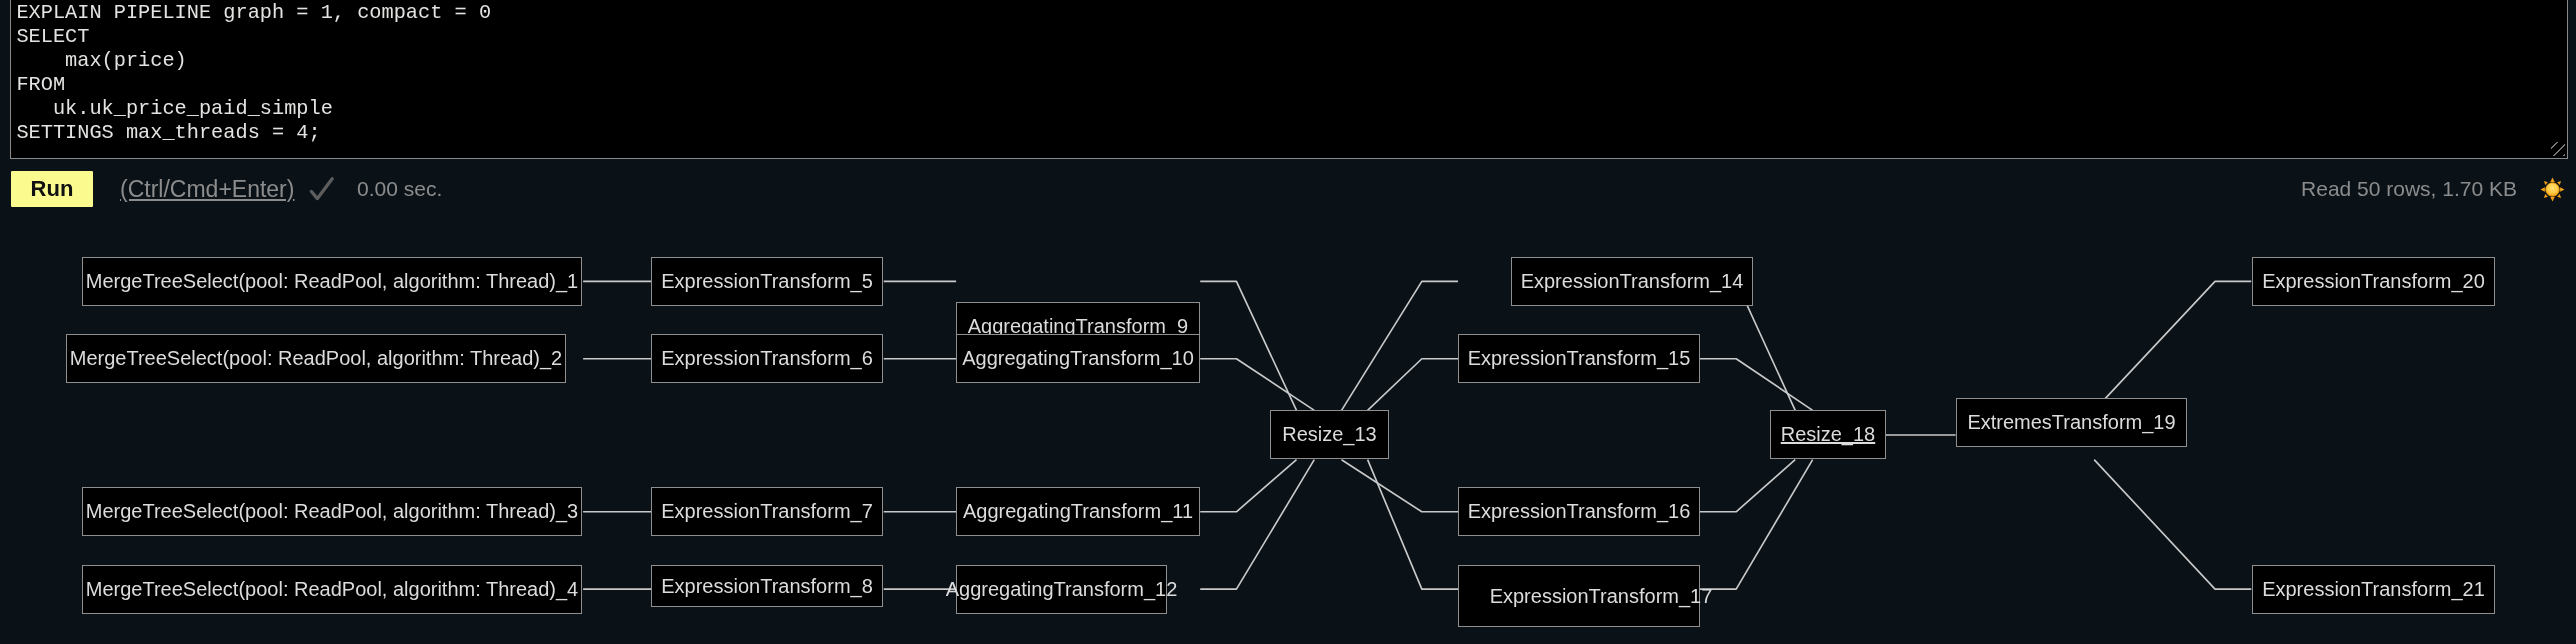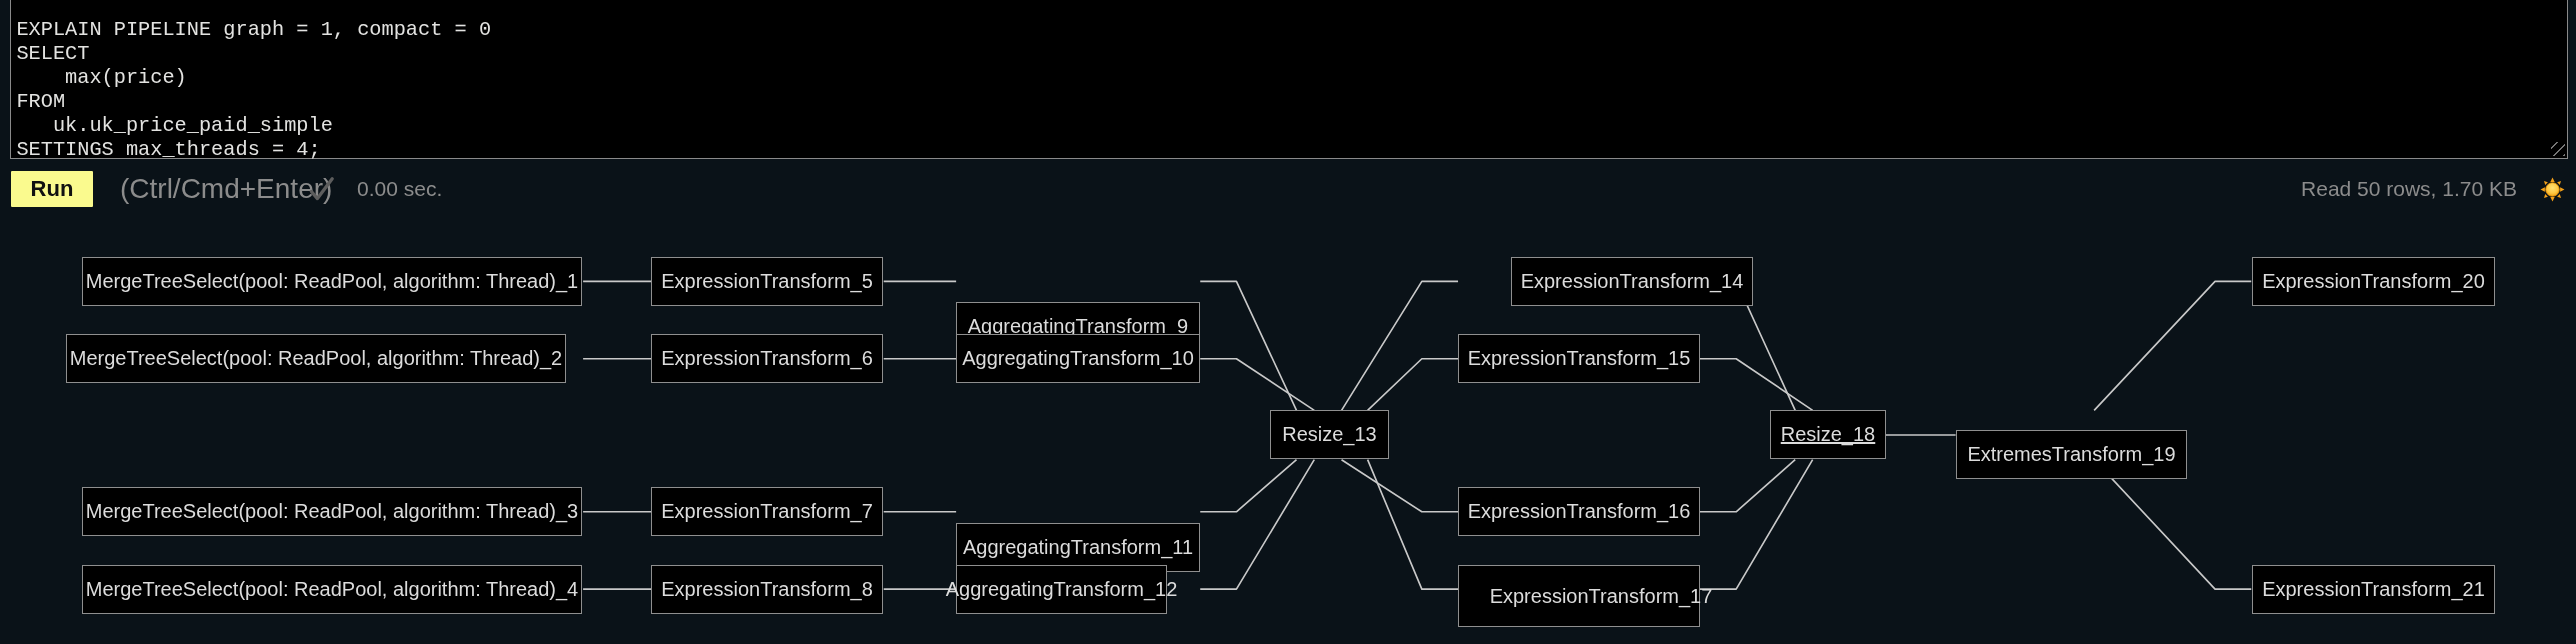--- a/index.html
+++ b/index.html
@@ -23,41 +23,41 @@
     font-family:"Liberation Sans",sans-serif;
   }
   
   .editor{
     position:absolute;left:10.4px;top:-2.2px;width:2558px;height:161px;
     background:var(--editor-bg);
     border:1.6px solid var(--editor-border);
     box-sizing:border-box;
   }
   .editor pre{
-    margin:0;padding:19px 0 0 5px;
+    margin:0;padding:2px 0 0 5px;
     font-family:"Liberation Mono",monospace;
     font-size:20.3px;line-height:24px;
     color:var(--code-text);
     white-space:pre;
   }
   .resize-grip{
     position:absolute;right:2.2px;bottom:1.6px;width:14.3px;height:14.3px;
     background:repeating-linear-gradient(135deg,transparent 0 3.8px,#8a8a8a 3.8px 5.5px,transparent 5.5px 7.1px);
     opacity:.85;
   }
   
   .toolbar-item{position:absolute;display:flex;align-items:center;height:36px;top:171px;}
   .run-btn{
     left:11px;width:82px;justify-content:center;
     background:var(--run-button-bg);color:var(--run-button-text);
     border:none;border-radius:1.1px;
     font-family:"Liberation Sans",sans-serif;font-weight:bold;font-size:22px;
     cursor:pointer;
   }
-  .hint{left:120px;color:var(--muted-text);font-size:28px;}
+  .hint{left:120px;color:var(--muted-text);font-size:23px;text-decoration:underline;}
   .check-wrap{left:307px;}
   .elapsed{left:357px;color:var(--muted-text);font-size:21px;}
   .stats{right:59px;color:var(--muted-text);font-size:21px;text-align:right;}
   .sun-wrap{right:11px;cursor:pointer;}
   
   .graph{position:absolute;left:0;top:0;width:2576px;height:644px;}
   #edge-layer{position:absolute;left:0;top:0;}
   #edge-layer polyline{stroke:var(--edge);stroke-width:3;fill:none;stroke-linejoin:round;}
   .node{
     position:absolute;box-sizing:border-box;
@@ -99,32 +99,32 @@
       <polyline points="3816.6,838 4037,1074 4103,1074"></polyline>
     </svg>
   <div id="node-layer">
       <div class="node" style="left: 82px; top: 257px; width: 500px; height: 49px;">MergeTreeSelect(pool: ReadPool, algorithm: Thread)_1</div>
       <div class="node" style="left: 66px; top: 334px; width: 500px; height: 49px;">MergeTreeSelect(pool: ReadPool, algorithm: Thread)_2</div>
       <div class="node" style="left: 82px; top: 487px; width: 500px; height: 49px;">MergeTreeSelect(pool: ReadPool, algorithm: Thread)_3</div>
       <div class="node" style="left: 82px; top: 565px; width: 500px; height: 49px;">MergeTreeSelect(pool: ReadPool, algorithm: Thread)_4</div>
       <div class="node" style="left: 651px; top: 257px; width: 232px; height: 49px;">ExpressionTransform_5</div>
       <div class="node" style="left: 651px; top: 334px; width: 232px; height: 49px;">ExpressionTransform_6</div>
       <div class="node" style="left: 651px; top: 487px; width: 232px; height: 49px;">ExpressionTransform_7</div>
-      <div class="node" style="left: 651px; top: 565px; width: 232px; height: 49px;">ExpressionTransform_8</div>
+      <div class="node" style="left: 651px; top: 565px; width: 232px; height: 42px;">ExpressionTransform_8</div>
       <div class="node" style="left: 956px; top: 257px; width: 244px; height: 49px; margin-top: 45px;">AggregatingTransform_9</div>
       <div class="node" style="left: 956px; top: 334px; width: 244px; height: 49px;">AggregatingTransform_10</div>
-      <div class="node" style="left: 956px; top: 487px; width: 244px; height: 49px; margin-top: 36px;">AggregatingTransform_11</div>
+      <div class="node" style="left: 956px; top: 487px; width: 244px; height: 49px;">AggregatingTransform_11</div>
       <div class="node" style="left: 956px; top: 565px; width: 211px; height: 49px;">AggregatingTransform_12</div>
       <div class="node" style="left: 1270px; top: 410px; width: 119px; height: 49px;">Resize_13</div>
       <div class="node" style="left: 1511px; top: 257px; width: 242px; height: 49px;">ExpressionTransform_14</div>
       <div class="node" style="left: 1458px; top: 334px; width: 242px; height: 49px;">ExpressionTransform_15</div>
       <div class="node" style="left: 1458px; top: 487px; width: 242px; height: 49px;">ExpressionTransform_16</div>
       <div class="node" style="left: 1458px; top: 565px; width: 242px; height: 62px; padding-left: 44px;">ExpressionTransform_17</div>
       <div class="node" style="left: 1770px; top: 410px; width: 116px; height: 49px; text-decoration: underline;">Resize_18</div>
-      <div class="node" style="left: 1956px; top: 430px; width: 231px; height: 49px;">ExtremesTransform_19</div>
+      <div class="node" style="left: 1956px; top: 398px; width: 231px; height: 49px;">ExtremesTransform_19</div>
       <div class="node" style="left: 2252px; top: 257px; width: 243px; height: 49px;">ExpressionTransform_20</div>
       <div class="node" style="left: 2252px; top: 565px; width: 243px; height: 49px;">ExpressionTransform_21</div>
     </div>
 </div>
 
 <div class="editor">
   <pre id="sql-code">EXPLAIN PIPELINE graph = 1, compact = 0
 SELECT
     max(price)
 FROM

